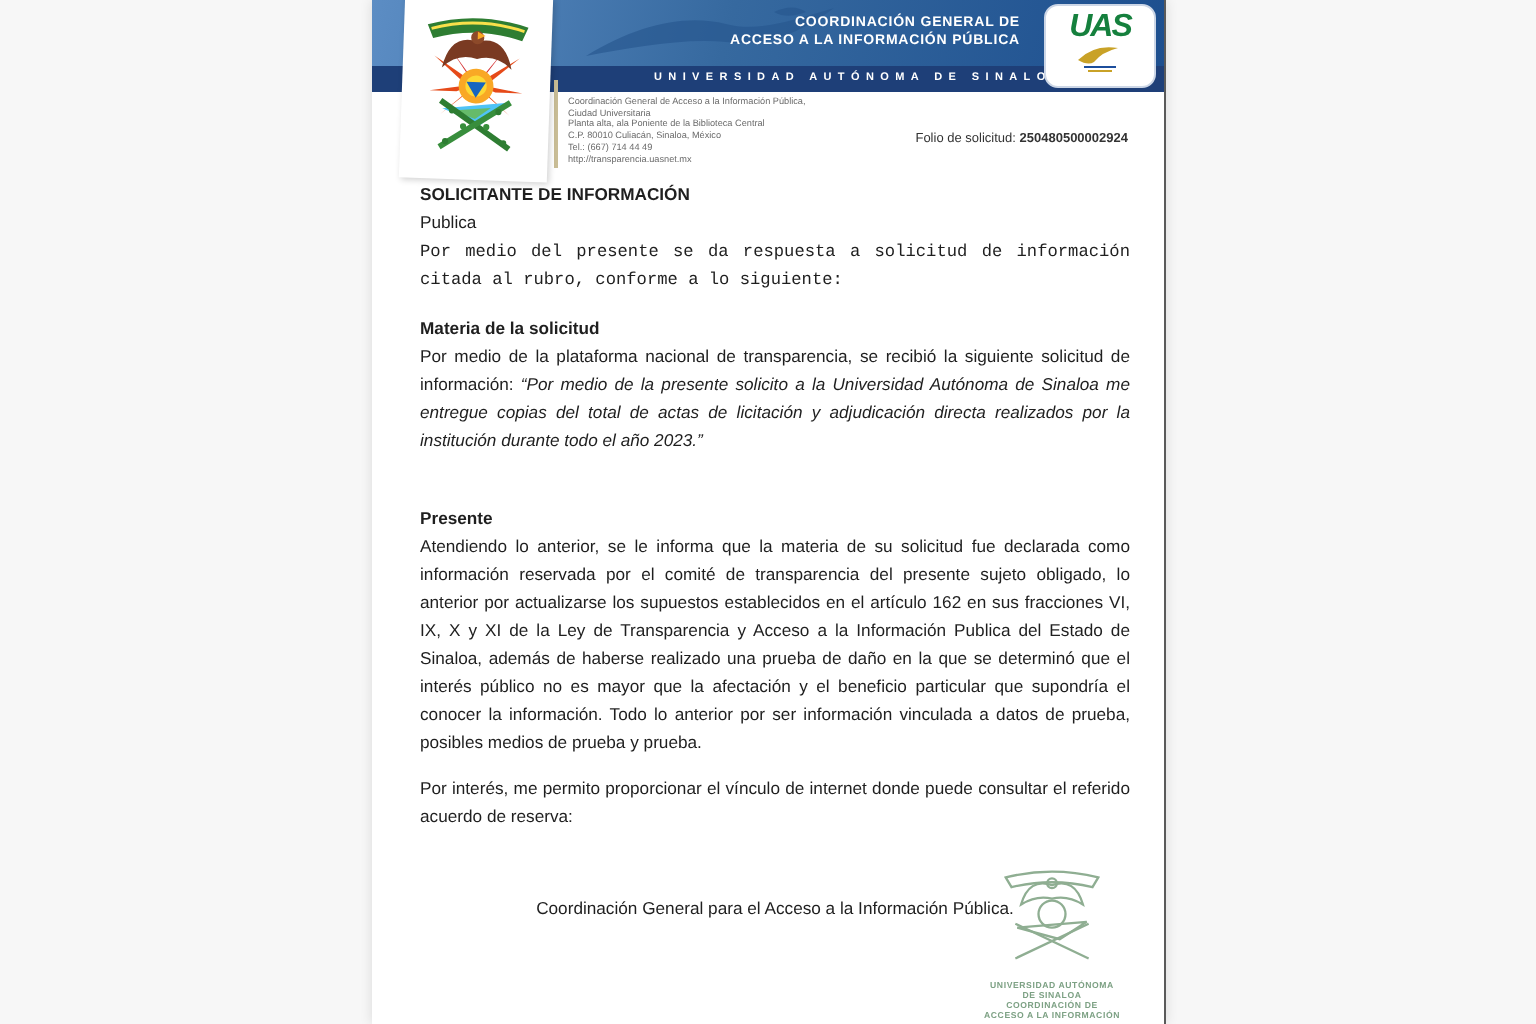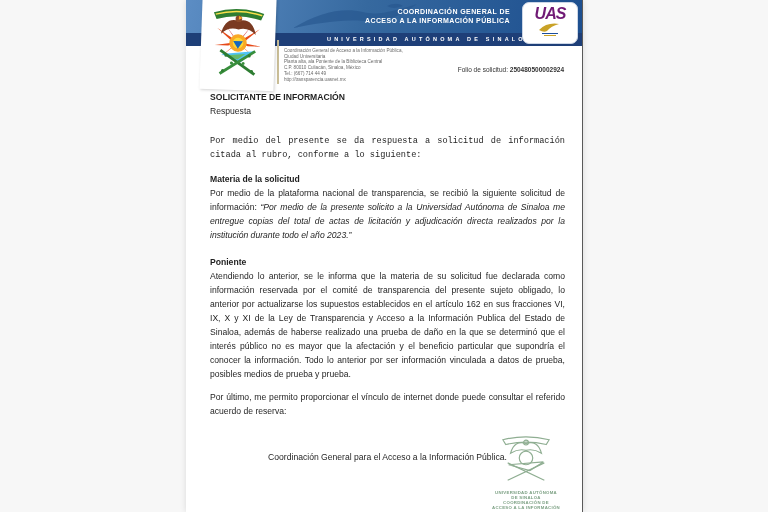--- a/index.html
+++ b/index.html
@@ -13,42 +13,42 @@
           box-shadow:0 0 6px rgba(0,0,0,.12); }
 
   
   .banner { position:absolute; left:0; top:0; right:0; height:33px;
             background:linear-gradient(105deg,#5c8dc4 0%, #36699f 45%, #1d4f8f 100%); overflow:hidden; }
   .banner svg.eagle { position:absolute; left:105px; top:2px; opacity:.65; }
   .banner-title { position:absolute; right:72px; top:7px; text-align:right;
                   color:#ffffff; font-size:7px; font-weight:bold; line-height:9px; letter-spacing:.4px; }
   .uas-logo { position:absolute; right:4px; top:2px; width:56px; height:42px; background:#fff;
               border:1px solid #ccd6e6; border-radius:7px; text-align:center; padding-top:3px; z-index:5; }
-  .uas-logo .uas-word { font-size:16px; font-weight:bold; font-style:italic; color:#701a75;
+  .uas-logo .uas-word { font-size:16px; font-weight:bold; font-style:italic; color:#15803d;
                         letter-spacing:-1px; line-height:15px; display:block; }
   .navy-bar { position:absolute; left:0; top:33px; right:0; height:13px; background:#1e3f78;
               color:#fff; font-size:5.5px; font-weight:bold; line-height:13px; text-align:center;
               letter-spacing:3.2px; padding-left:92px; white-space:nowrap; overflow:hidden; }
   .crest-panel { position:absolute; left:15px; top:-2px; width:74px; height:92px; background:#fff;
                  transform:rotate(2deg); box-shadow:1px 1px 3px rgba(0,0,0,.18); z-index:4;
                  display:flex; align-items:center; justify-content:center; }
   .tan-line { position:absolute; left:91px; top:40px; width:2px; height:44px; background:#c9bd96; z-index:3; }
   .address { position:absolute; left:98px; top:48px; width:130px;
              font-size:4.6px; line-height:5.7px; color:#6a6a6a; }
   .folio { position:absolute; right:18px; top:66px; font-size:6.5px; color:#333; }
   .folio b { font-weight:bold; }
 
   
   .letter { position:absolute; left:24px; top:90px; width:355px; color:#1f1f1f;
             font-size:8.6px; line-height:14px; }
   .letter p { text-align:justify; }
   .b { font-weight:bold; }
   .it { font-style:italic; }
-  .blk { margin-bottom:16px; }
-  .blk-materia { margin-bottom:13px; }
+  .blk { margin-bottom:1px; }
+  .blk-materia { margin-bottom:25px; }
   .blk-resp { margin-bottom:9px; }
   .blk-intro { margin-bottom:10px;font-family:Liberation Mono, monospace; }
   .url-line { text-align:left !important; word-break:break-all; }
   .signoff { margin-top:32px; text-align:center; font-size:8.6px; }
 
   
   .stamp { position:absolute; right:6px; bottom:2px; width:100px; text-align:center; z-index:2; }
   .stamp-text { font-size:4.3px; line-height:5px; color:#7da184; font-weight:bold; letter-spacing:.3px; }
 </style>
 </head>
@@ -127,36 +127,36 @@
 
     <div class="folio">
       <span>Folio de solicitud:</span>
       <b>250480500002924</b>
     </div>
 
     <div class="letter">
 
       <div class="blk">
         <div class="b">SOLICITANTE DE INFORMACIÓN</div>
-        <div>Respuesta</div>
+        <div>Publica</div>
       </div>
 
       <p class="blk-intro">Por medio del presente se da respuesta a solicitud de información citada al rubro, conforme a lo siguiente:</p>
 
       <div class="blk-materia">
         <div class="b">Materia de la solicitud</div>
         <p><span>Por medio de la plataforma nacional de transparencia, se recibió la siguiente solicitud de información: </span><span class="it">“Por medio de la presente solicito a la Universidad Autónoma de Sinaloa me entregue copias del total de actas de licitación y adjudicación directa realizados por la institución durante todo el año 2023.”</span></p>
       </div>
 
       <div class="blk-resp">
-        <div class="b">Poniente</div>
+        <div class="b">Presente</div>
         <p>Atendiendo lo anterior, se le informa que la materia de su solicitud fue declarada como información reservada por el comité de transparencia del presente sujeto obligado, lo anterior por actualizarse los supuestos establecidos en el artículo 162 en sus fracciones VI, IX, X y XI de la Ley de Transparencia y Acceso a la Información Publica del Estado de Sinaloa, además de haberse realizado una prueba de daño en la que se determinó que el interés público no es mayor que la afectación y el beneficio particular que supondría el conocer la información. Todo lo anterior por ser información vinculada a datos de prueba, posibles medios de prueba y prueba.</p>
       </div>
 
-      <p>Por último, me permito proporcionar el vínculo de internet donde puede consultar el referido acuerdo de reserva:</p>
+      <p>Por interés, me permito proporcionar el vínculo de internet donde puede consultar el referido acuerdo de reserva:</p>
 
       <div class="signoff">Coordinación General para el Acceso a la Información Pública.</div>
     </div>
 
     <div class="stamp">
       <svg width="62" height="54" viewBox="0 0 64 56" fill="none" stroke="#8fae92" stroke-width="1.2">
         <path d="M8,8 Q32,2 56,8 L53,13 Q32,8 11,13 Z"></path>
         <path d="M16,22 Q20,8 32,12 Q44,8 48,22 Q40,17 32,19 Q24,17 16,22 Z"></path>
         <circle cx="32" cy="11" r="2.5"></circle>
         <circle cx="32" cy="27" r="7"></circle>

